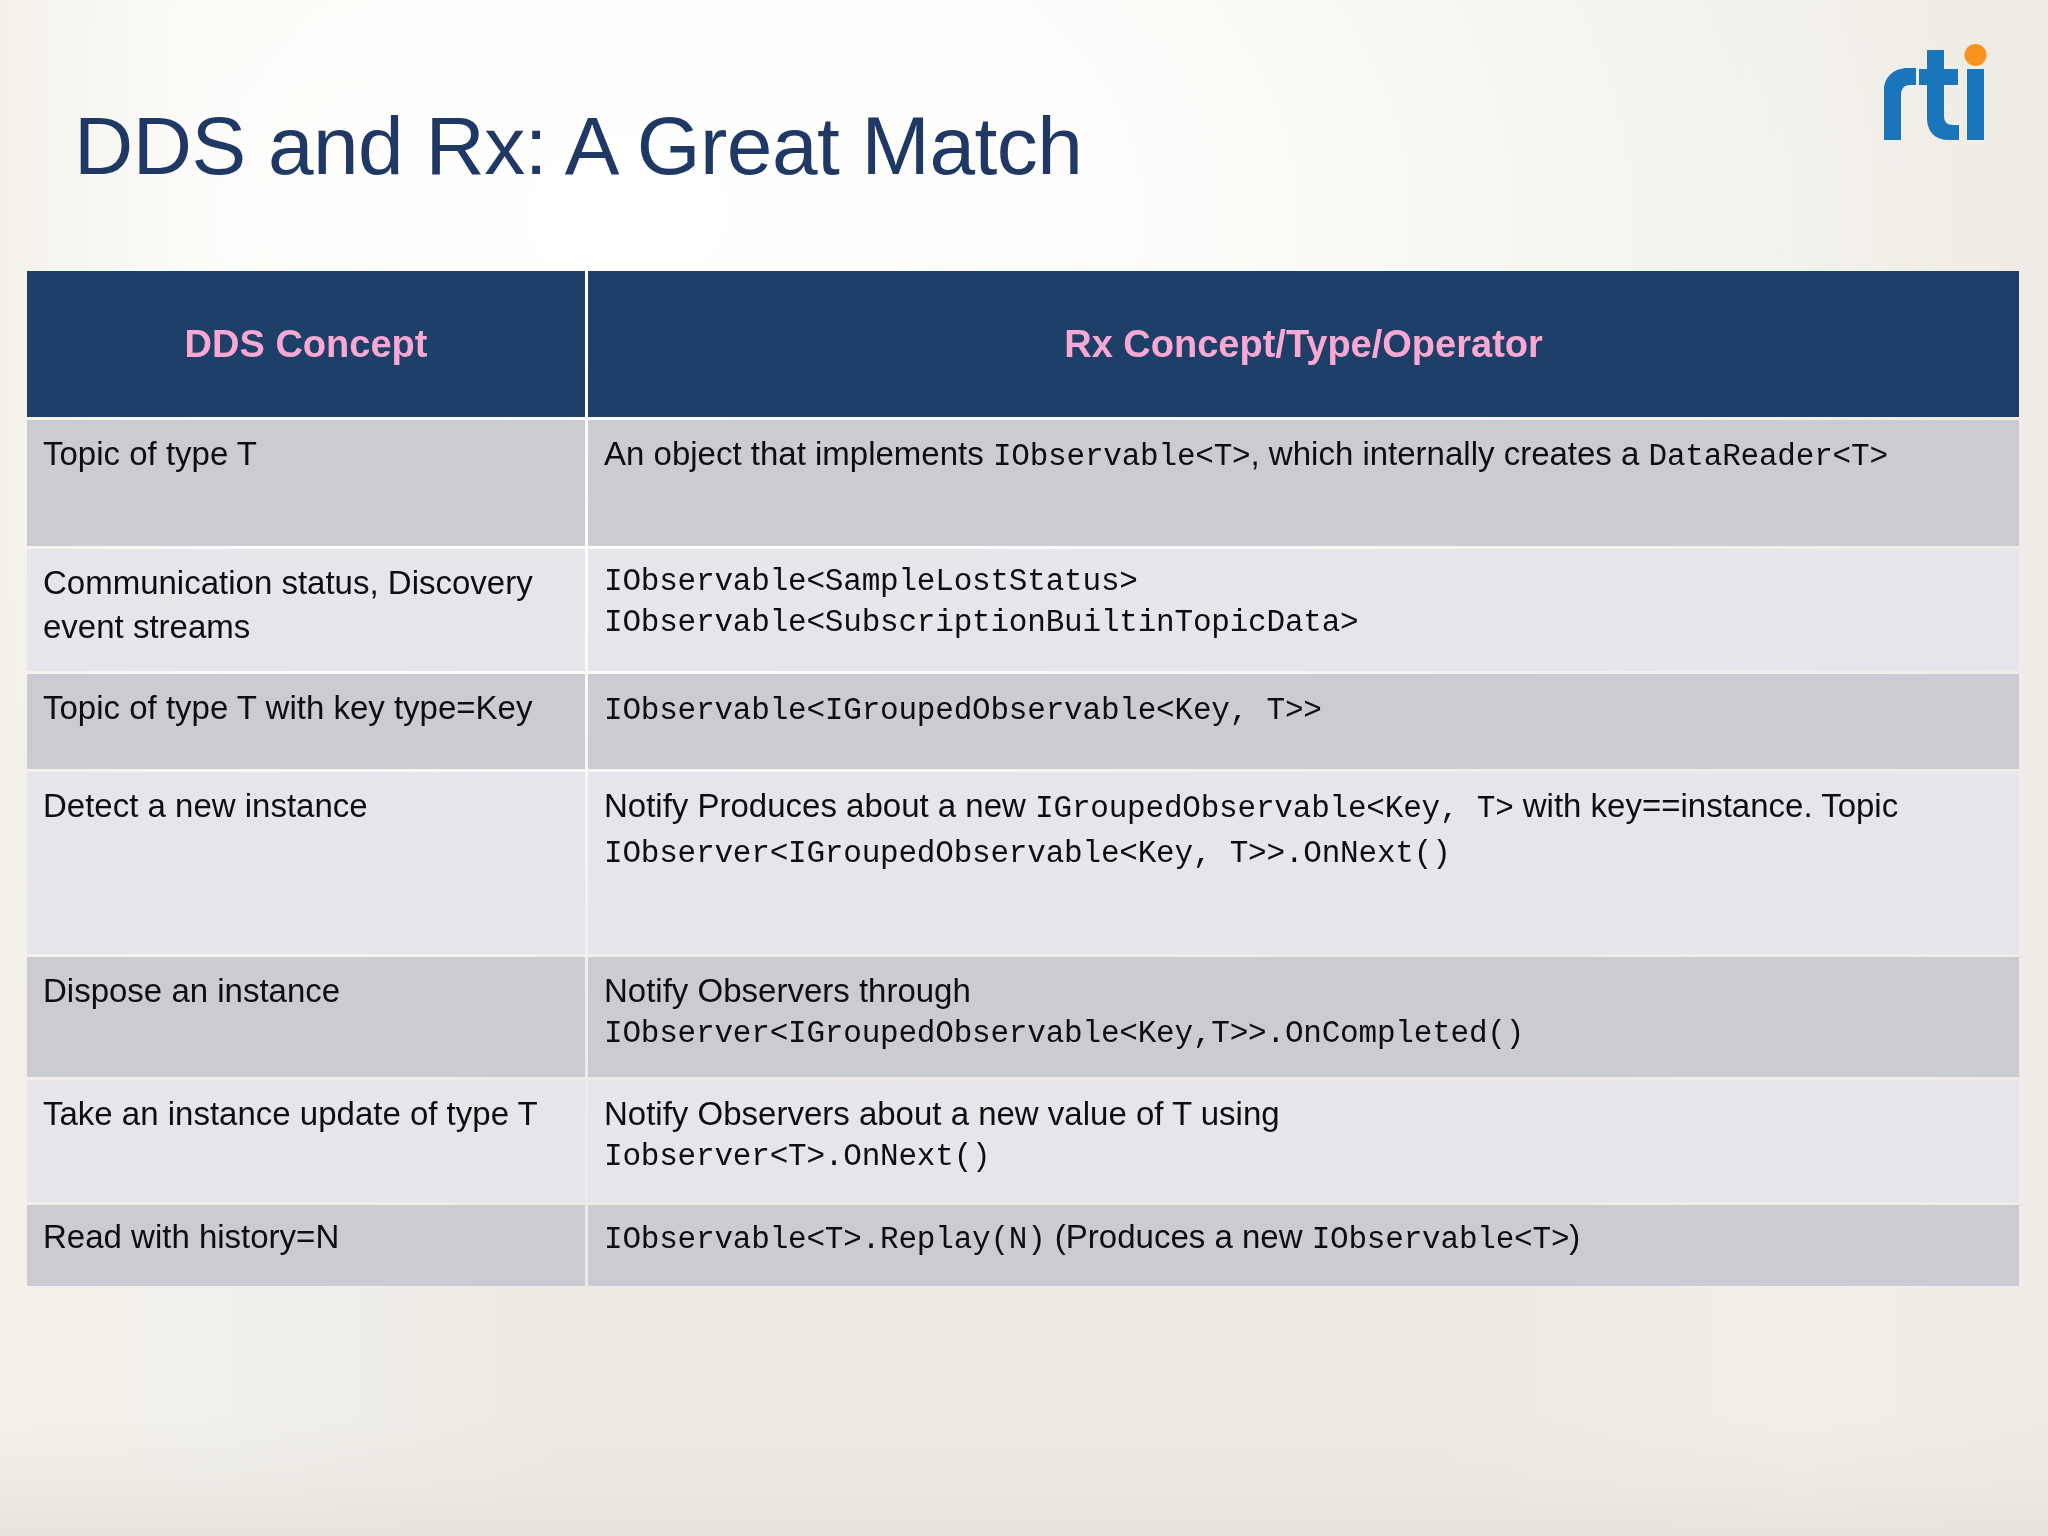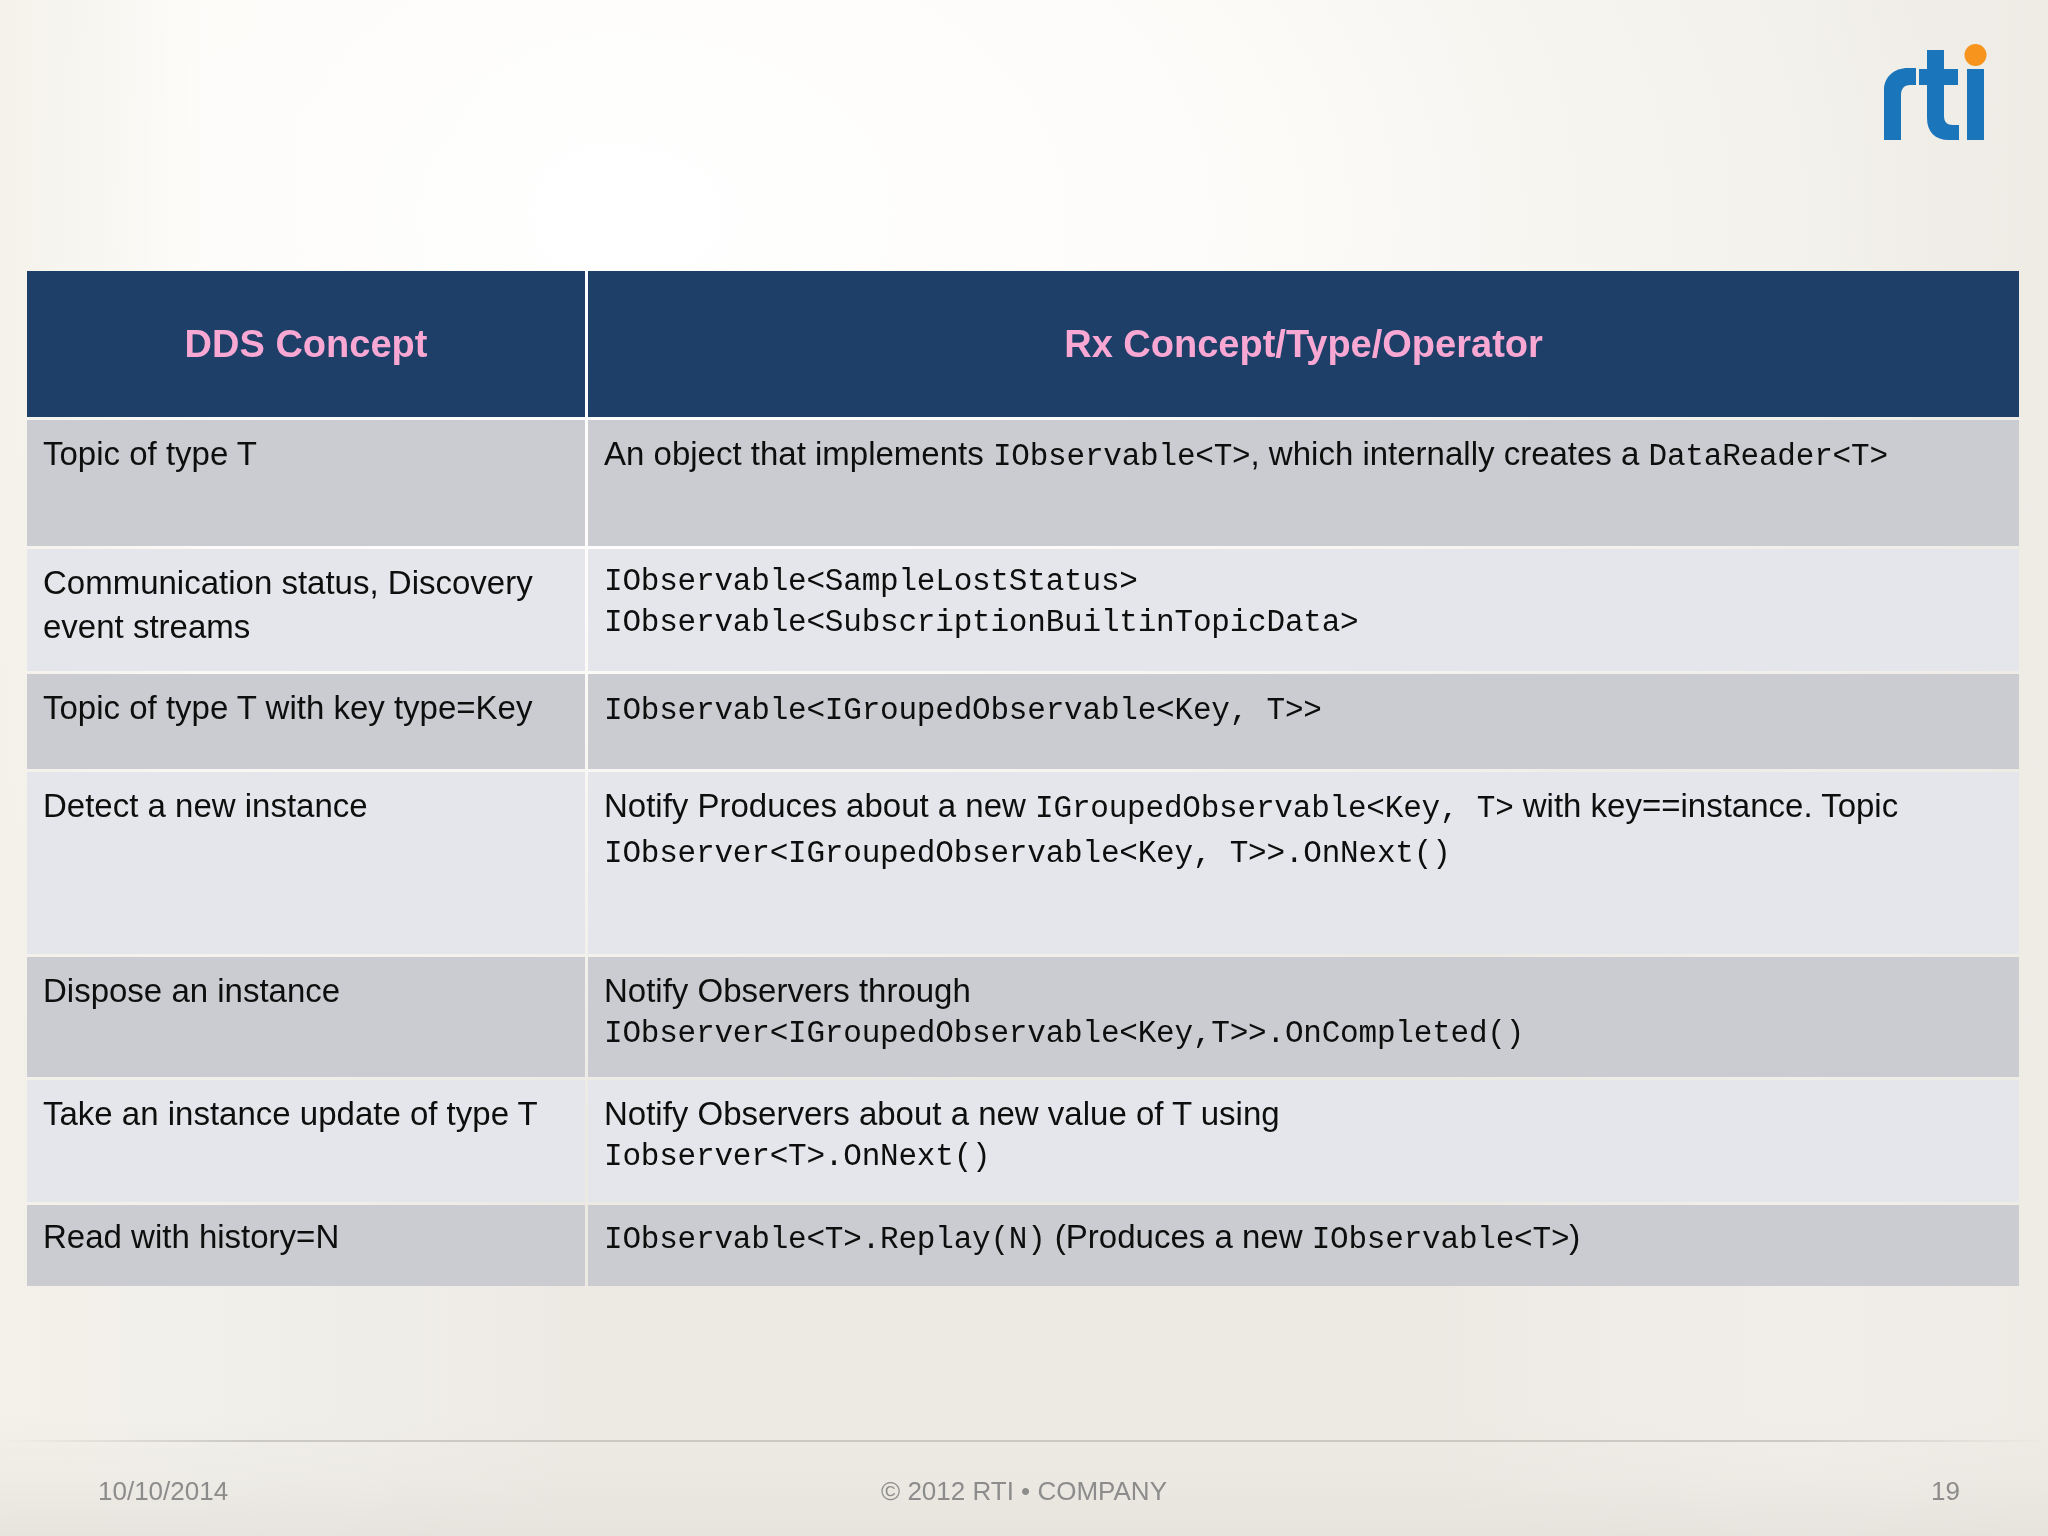--- a/index.html
+++ b/index.html
@@ -166,20 +166,21 @@
     top: 36px;
     font-size: 26px;
     color: #8c8c8c;
   }
 </style>
 </head>
 <body>
 
 <div class="slide">
 
+  <h1 class="title">DDS and Rx: A Great Match</h1>
 
   <div class="logo">
     <svg viewBox="0 0 118 104" xmlns="http://www.w3.org/2000/svg" aria-hidden="true">
 
       <path d="M2 46 C2 33 12 24 26 24 L34 24 L34 41 L28 41 C22 41 19 45 19 51 L19 96 L2 96 Z" fill="#1b75bb"></path>
 
       <path d="M45 6 L62 6 L62 25 L76 25 L76 41 L62 41 L62 72 C62 78 65 81 71 81 L77 81 L77 96 L67 96 C53 96 45 88 45 74 L45 41 L37 41 L37 25 L45 25 Z" fill="#1b75bb"></path>
 
       <path d="M85 25 L102 25 L102 96 L85 96 Z" fill="#1b75bb"></path>
 
@@ -242,20 +243,14 @@
         <tr class="shade-dark r6">
           <td class="concept">Read with history=N</td>
           <td class="rx">
             <span class="mono">IObservable&lt;T&gt;.Replay(N)</span><span> (Produces a new </span><span class="mono">IObservable&lt;T&gt;</span><span>)</span>
           </td>
         </tr>
       </tbody>
     </table>
   </div>
 
-  <div class="footer">
-    <div class="footer-rule"></div>
-    <div class="footer-date">10/10/2014</div>
-    <div class="footer-center">© 2012 RTI • COMPANY</div>
-    <div class="footer-page">19</div>
-  </div>
 
 </div>
 
 </body></html>

